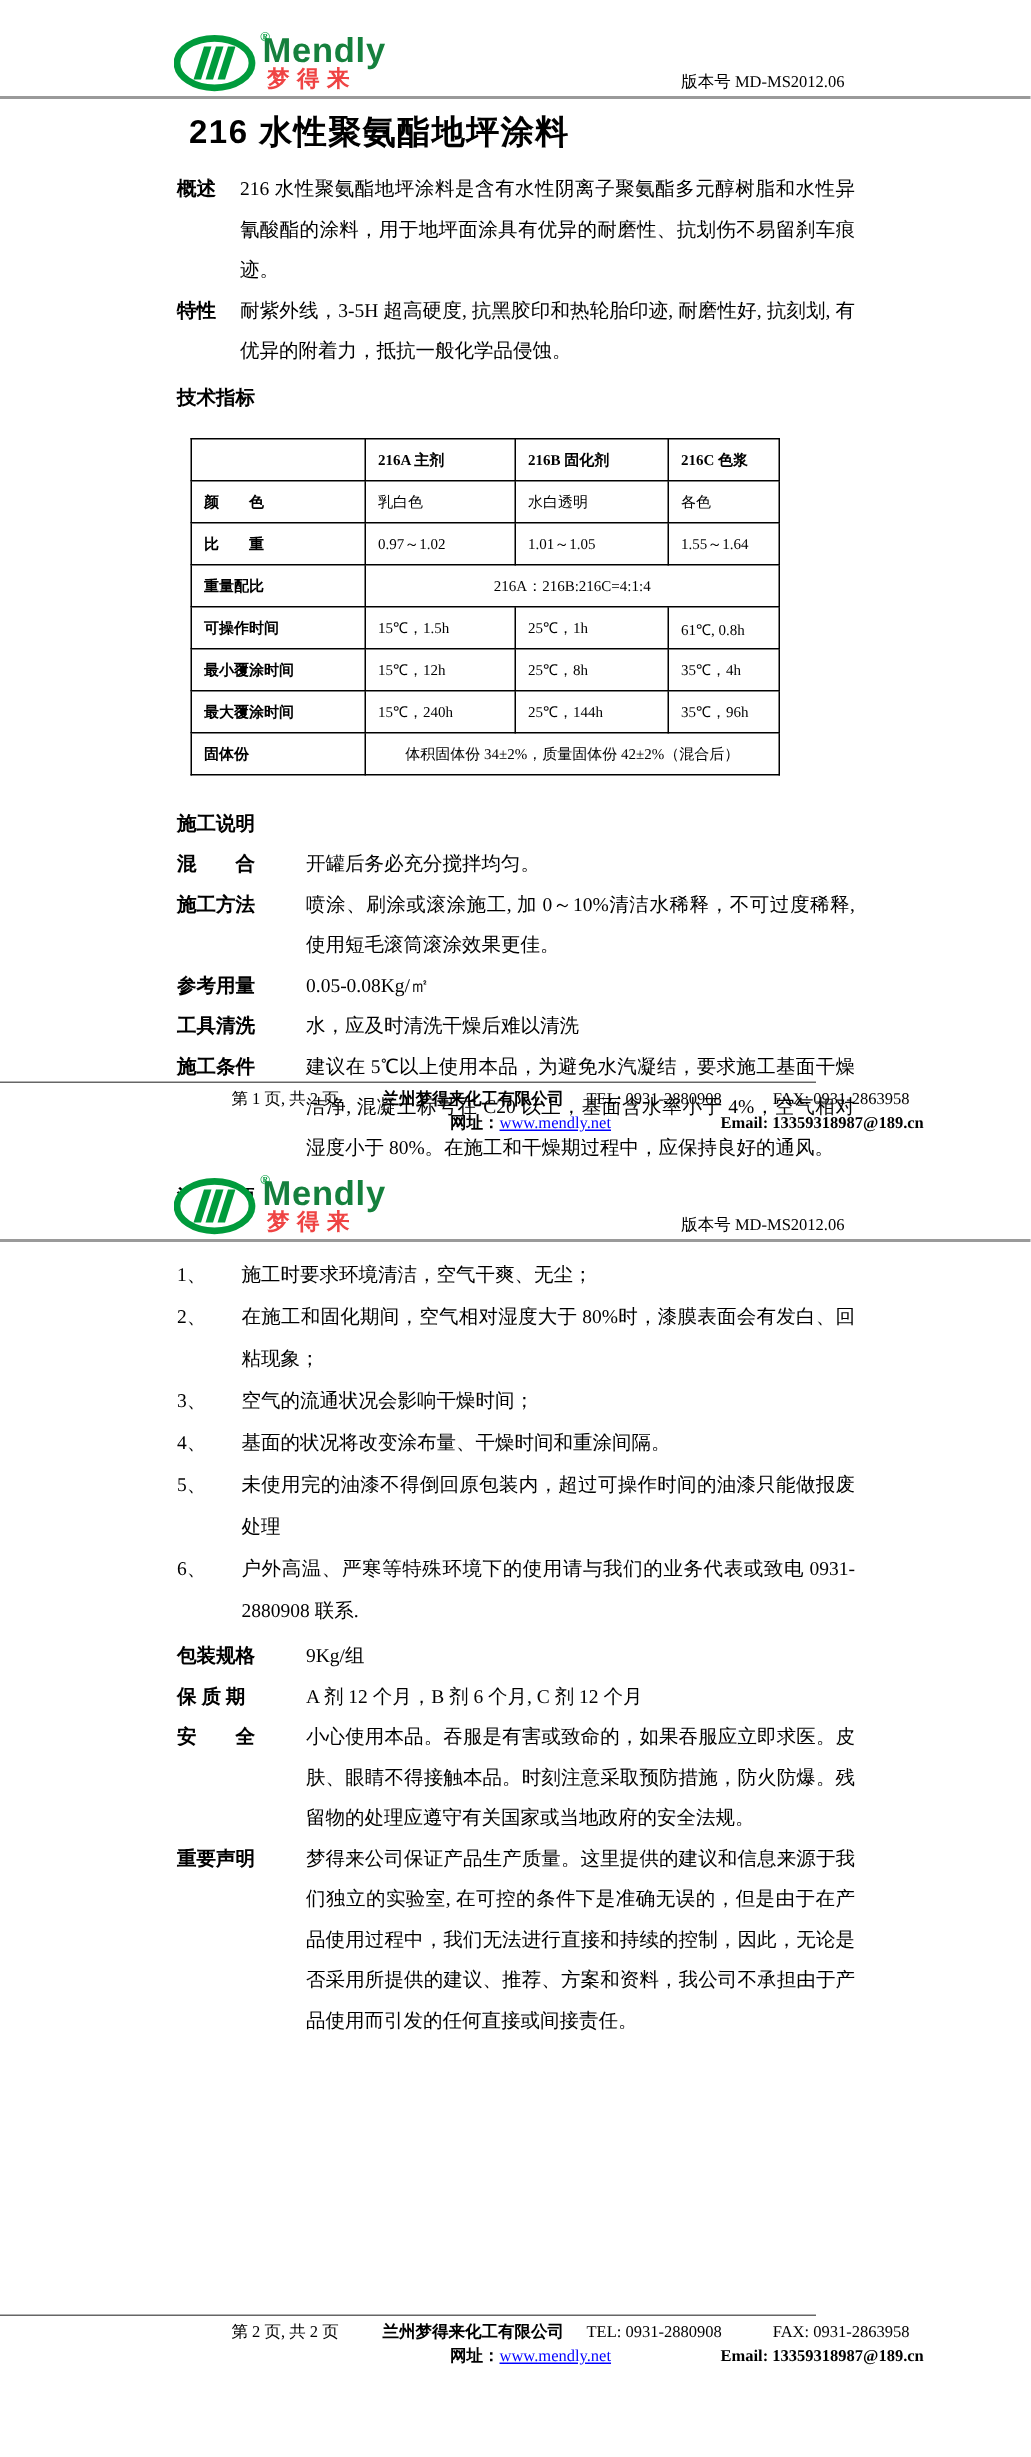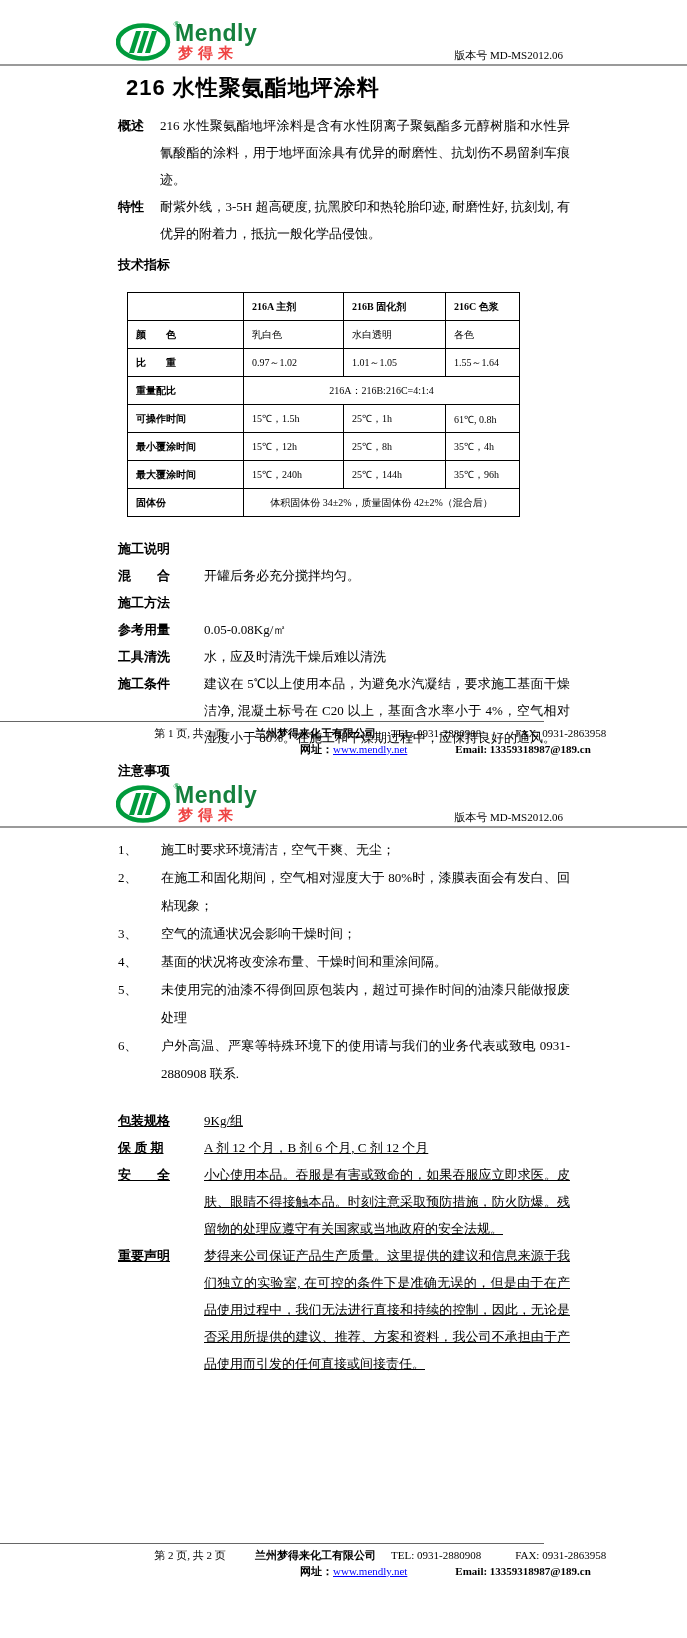--- a/index.html
+++ b/index.html
@@ -44,32 +44,32 @@
   table { border-collapse:collapse; margin:14px 0 18px 9px; font-size:10px; table-layout:fixed; }
   td { border:1px solid #000; height:28px; padding:0 8px; overflow:hidden; white-space:nowrap; }
   td.b { font-weight:bold; }
   td.ctr { text-align:center; }
 
   
   .n-row { display:flex; font-size:13px; line-height:28px; }
   .n-num { width:43px; flex:0 0 auto; }
   .n-txt { flex:1; text-align:justify; }
   .p2 .content { padding-top:8px; }
-  .info { margin-top:19px;text-decoration:underline; }
+  .info { margin-top:2px; }
 
   
   .footer { position:absolute; left:0; width:544px; font-size:11px; line-height:15px;text-align:center; }
   .p1 .footer { top:721px; }
   .p2 .footer { top:773px; }
   .f-rule { border:0; border-top:1.5px solid #666; margin:0 0 4px 0; }
   .f-line1 { display:flex; padding-left:125px; white-space:nowrap; }
   .f-pg { width:130px; flex:0 0 auto; }
   .f-co { font-weight:bold; margin-right:15px; }
   .f-tel { margin-right:34px; }
-  .f-line2 { display:flex; padding-left:300px; margin-top:1px; white-space:nowrap; }
+  .f-line2 { display:flex; padding-left:300px; margin-top:1px; white-space:nowrap;gap:25px; }
   .f-web { margin-right:48px; font-weight:bold; }
   .f-web a { color:#0000FF; text-decoration:underline; font-weight:normal; }
   .f-email { font-weight:bold; }
 </style>
 </head>
 <body>
 
 <div class="page p1">
   <div class="hdr">
     <div class="logo">
@@ -161,20 +161,21 @@
       </table>
 
     <div class="h">施工说明</div>
 
     <div class="row">
       <span class="lbl lw86">混　　合</span>
       <span class="txt">开罐后务必充分搅拌均匀。</span>
     </div>
     <div class="row">
       <span class="lbl lw86">施工方法</span>
+      <span class="txt">喷涂、刷涂或滚涂施工, 加 0～10%清洁水稀释，不可过度稀释, 使用短毛滚筒滚涂效果更佳。</span>
     </div>
     <div class="row">
       <span class="lbl lw86">参考用量</span>
       <span class="txt">0.05-0.08Kg/㎡</span>
     </div>
     <div class="row">
       <span class="lbl lw86">工具清洗</span>
       <span class="txt">水，应及时清洗干燥后难以清洗</span>
     </div>
     <div class="row">

